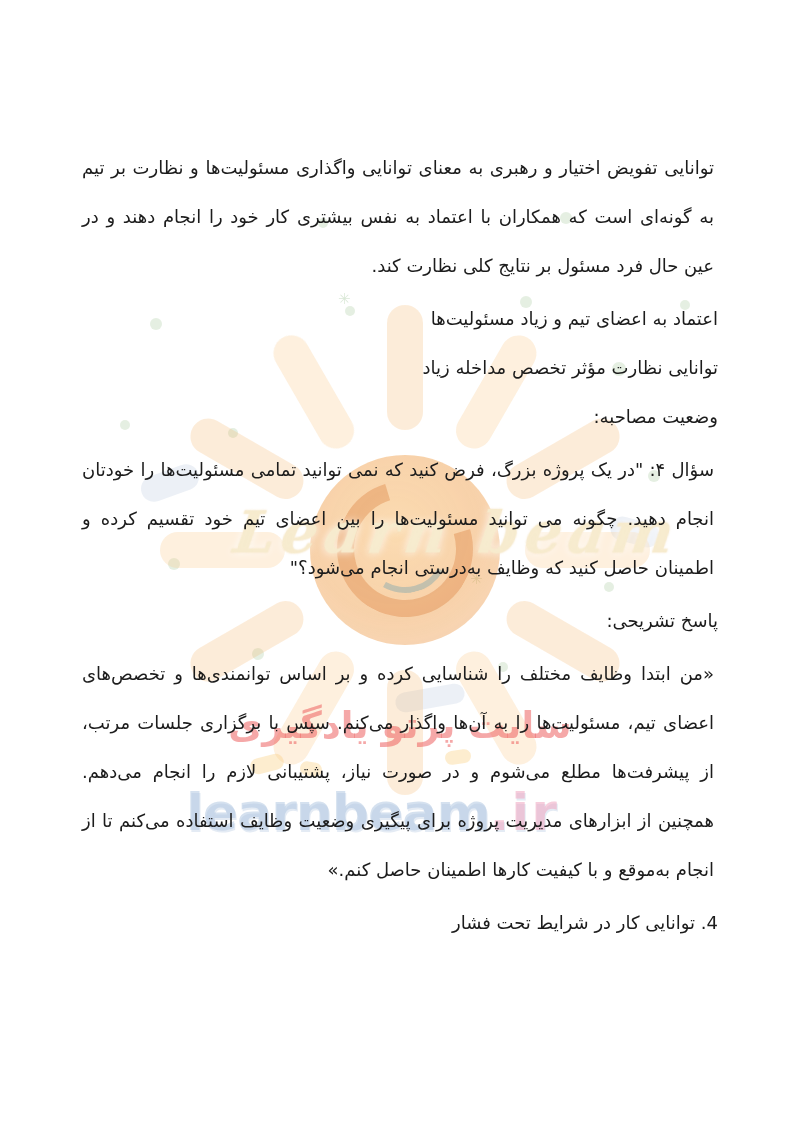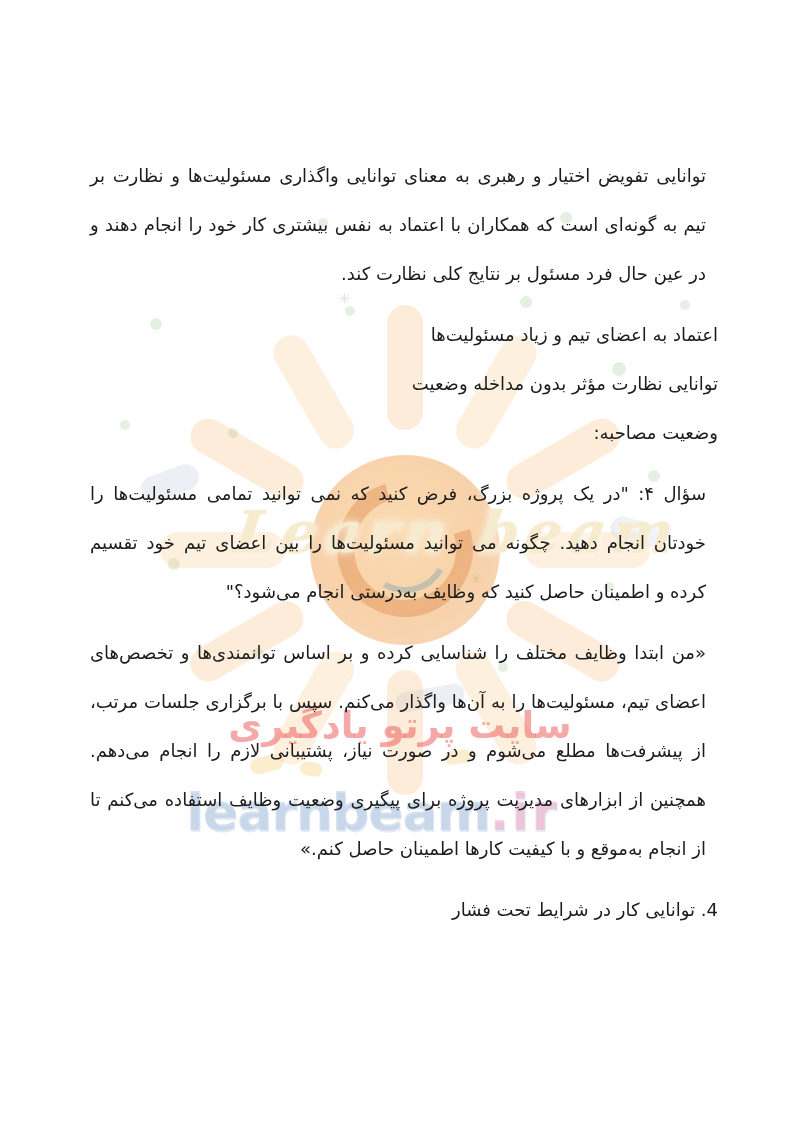--- a/index.html
+++ b/index.html
@@ -86,21 +86,21 @@
   .blob.peach{background:rgba(250,205,122,.36);}
 
   
   .doc{
     position:absolute;top:139px;left:78px;right:77px;z-index:2;
     direction:rtl;
     color:#1c1c1c;
     font-size:18px;line-height:49px;
     font-family:"DejaVu Sans",sans-serif;
   }
-  .doc .para{text-align:justify;text-align-last:right;margin:12px;}
+  .doc .para{text-align:justify;text-align-last:right;margin:4px;}
   .doc .single{text-align:right;margin:0;}
 </style>
 </head>
 <body>
 
 <div class="page">
 
   <div class="watermark">
 
     <div class="dot" style="left:150px;top:318px;width:12px;height:12px;"></div>
@@ -150,20 +150,21 @@
     <div class="sitename-wm">سایت پرتو یادگیری</div>
 
     <div class="domain-wm">
       <span class="name">learnbeam</span><span class="tld">.ir</span>
     </div>
   </div>
 
   <div class="doc">
     <p class="para">توانایی تفویض اختیار و رهبری به معنای توانایی واگذاری مسئولیت‌ها و نظارت بر تیم به گونه‌ای است که همکاران با اعتماد به نفس بیشتری کار خود را انجام دهند و در عین حال فرد مسئول بر نتایج کلی نظارت کند.</p>
     <p class="single">اعتماد به اعضای تیم و زیاد مسئولیت‌ها</p>
-    <p class="single">توانایی نظارت مؤثر بدون مداخله وضعیت</p>
+    <p class="single">توانایی نظارت مؤثر تخصص مداخله زیاد</p>
     <p class="single">وضعیت مصاحبه:</p>
     <p class="para">سؤال ۴: "در یک پروژه بزرگ، فرض کنید که نمی توانید تمامی مسئولیت‌ها را خودتان انجام دهید. چگونه می توانید مسئولیت‌ها را بین اعضای تیم خود تقسیم کرده و اطمینان حاصل کنید که وظایف به‌درستی انجام می‌شود؟"</p>
+    <p class="single">پاسخ تشریحی:</p>
     <p class="para">«من ابتدا وظایف مختلف را شناسایی کرده و بر اساس توانمندی‌ها و تخصص‌های اعضای تیم، مسئولیت‌ها را به آن‌ها واگذار می‌کنم. سپس با برگزاری جلسات مرتب، از پیشرفت‌ها مطلع می‌شوم و در صورت نیاز، پشتیبانی لازم را انجام می‌دهم. همچنین از ابزارهای مدیریت پروژه برای پیگیری وضعیت وظایف استفاده می‌کنم تا از انجام به‌موقع و با کیفیت کارها اطمینان حاصل کنم.»</p>
     <p class="single">4. توانایی کار در شرایط تحت فشار</p>
   </div>
 
 </div>
 
 </body></html>

